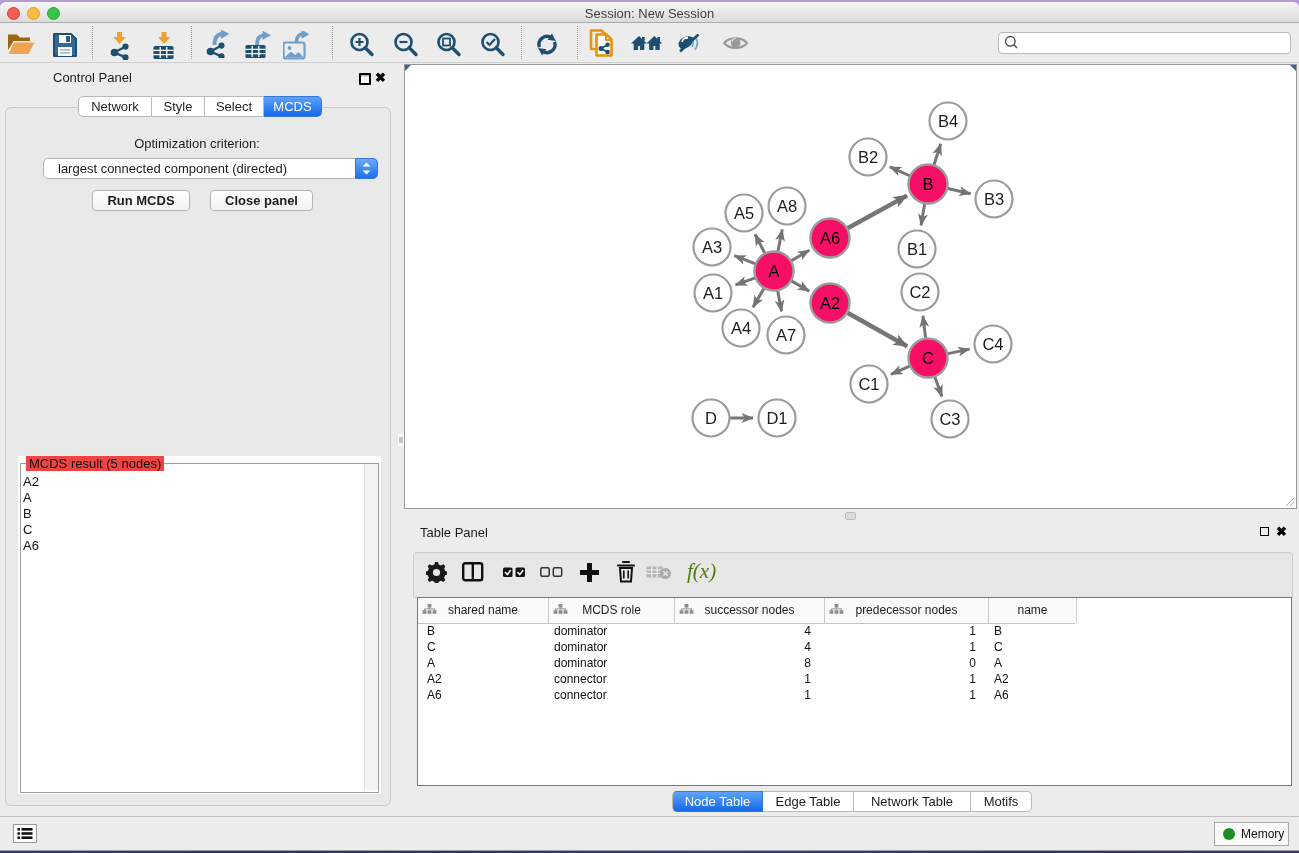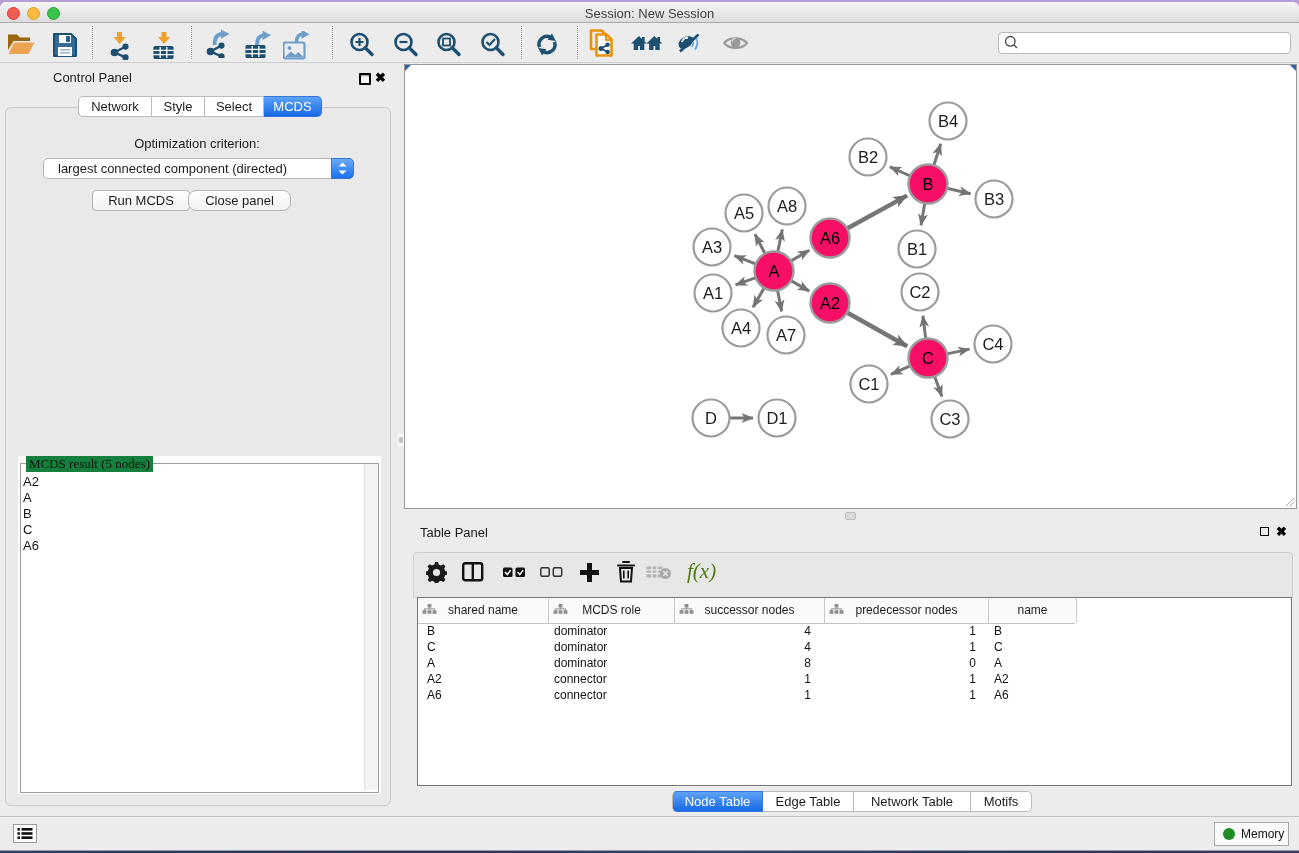--- a/index.html
+++ b/index.html
@@ -17,27 +17,27 @@
 #cp-float{left:359px;top:73px;width:8px;height:8px;border:2px solid #000;border-radius:1px;background:#fff;box-shadow:inset 0 1.5px 0 #b5b5b5;}
 #cp-close{left:375px;top:70px;font-size:13px;font-weight:bold;color:#000;}
 #cp-pane{left:5px;top:107px;width:384px;height:697px;background:#e9e9e9;border:1px solid #c9c9c9;border-radius:6px;}
 .seg{position:absolute;display:flex;height:21px;}
 .seg .s{height:19px;line-height:19px;text-align:center;background:#fff;border:1px solid #b9b9b9;border-left:none;font-size:13px;color:#1c1c1c;padding:0;}
 .seg .s:first-child{border-left:1px solid #b9b9b9;border-radius:5px 0 0 5px;}
 .seg .s:last-child{border-radius:0 5px 5px 0;}
 .seg .sel{background:linear-gradient(#5fa3f7,#1569e8);color:#fff;border-color:#3576d8;}
 #cp-tabs{left:78px;top:96px;}
 #opt-label{left:5px;top:136px;width:384px;text-align:center;font-size:13px;color:#1c1c1c;}
-#dropdown{left:43px;top:158px;width:309px;height:19px;background:#fff;border:1px solid #b4b4b4;border-radius:5px;}
+#dropdown{left:43px;top:158px;width:309px;height:19px;background:#fff;border:1px solid #b4b4b4;border-radius:5px;padding-left:24px;}
 #dd-text{left:14px;top:2px;font-size:13px;color:#1c1c1c;}
 #dd-btn{right:-1px;top:-1px;width:21px;height:19px;background:linear-gradient(#6aaaf8,#1a70ef);border:1px solid #3576d8;border-radius:0 5px 5px 0;}
-.btn{position:absolute;height:19px;background:linear-gradient(#ffffff,#f2f2f2);border:1px solid #b4b4b4;border-radius:4px;text-align:center;font-size:13px;color:#1c1c1c;line-height:19px;}
+.btn{position:absolute;height:19px;background:linear-gradient(#ffffff,#f2f2f2);border:1px solid #b4b4b4;border-radius:4px;text-align:center;font-size:13px;color:#1c1c1c;line-height:19px;font-weight:bold;}
 #fieldset{left:18px;top:456px;width:363px;height:338px;background:#fff;}
 #fs-border{left:2px;top:7px;width:357px;height:328px;border:1px solid #9d9d9d;}
-#fs-legend{left:8px;top:0px;background:#15803d;padding:0 3px;font-size:13px;color:#111;font-family:Liberation Serif, serif;}
+#fs-legend{left:8px;top:0px;background:#ef4444;padding:0 3px;font-size:13px;color:#111;}
 #fs-list{left:5px;top:18px;font-size:13px;color:#111;line-height:16px;}
 #fs-scroll{left:346px;top:8px;width:13px;height:326px;background:#f4f4f4;border-left:1px solid #e0e0e0;}
 
 #netwin{left:404px;top:64px;width:893px;height:445px;background:#fff;border:1px solid #989898;box-sizing:border-box;}
 #net-tb{left:0;top:0;width:891px;height:20px;background:linear-gradient(#f4f4f4,#dadada);border-bottom:1px solid #a0a0a0;}
 #net-title{width:100%;text-align:center;top:3px;font-size:13px;color:#333;}
 .tl2{width:10px;height:10px;border-radius:50%;top:5px;}
 
 #tp-title{left:420px;top:525px;font-size:13px;color:#1c1c1c;}
 #tp-float{left:1260px;top:527px;width:7px;height:7px;border:1.5px solid #000;background:#ececec;}
@@ -209,21 +209,21 @@
 <div class="abs" id="dropdown">
   <div class="abs" id="dd-text">largest connected component (directed)</div>
   <div class="abs" id="dd-btn">
       <svg width="21" height="19" style="position:absolute">
         <path d="M6.5 7.5 L10.5 3.5 L14.5 7.5 Z" fill="#fff"></path>
         <path d="M6.5 11.5 L10.5 15.5 L14.5 11.5 Z" fill="#fff"></path>
       </svg>
     </div>
 </div>
 <div class="abs btn" style="left:92px;top:190px;width:96px;">Run MCDS</div>
-<div class="abs btn" style="left:188px;top:190px;width:101px;border-radius:8px;">Close panel</div>
+<div class="abs btn" style="left:210px;top:190px;width:101px;">Close panel</div>
 <div class="abs" id="fieldset">
   <div class="abs" id="fs-border"></div>
   <div class="abs" id="fs-legend">MCDS result (5 nodes)</div>
   <div class="abs" id="fs-scroll"></div>
   <div class="abs" id="fs-list">A2<br>A<br>B<br>C<br>A6</div>
 </div>
 
 <div class="abs" id="netwin">
   <svg width="10" height="10" style="position:absolute;left:0;top:0;z-index:5">
       <path d="M0,0 L10,0 L0,10 Z" fill="none"></path>

